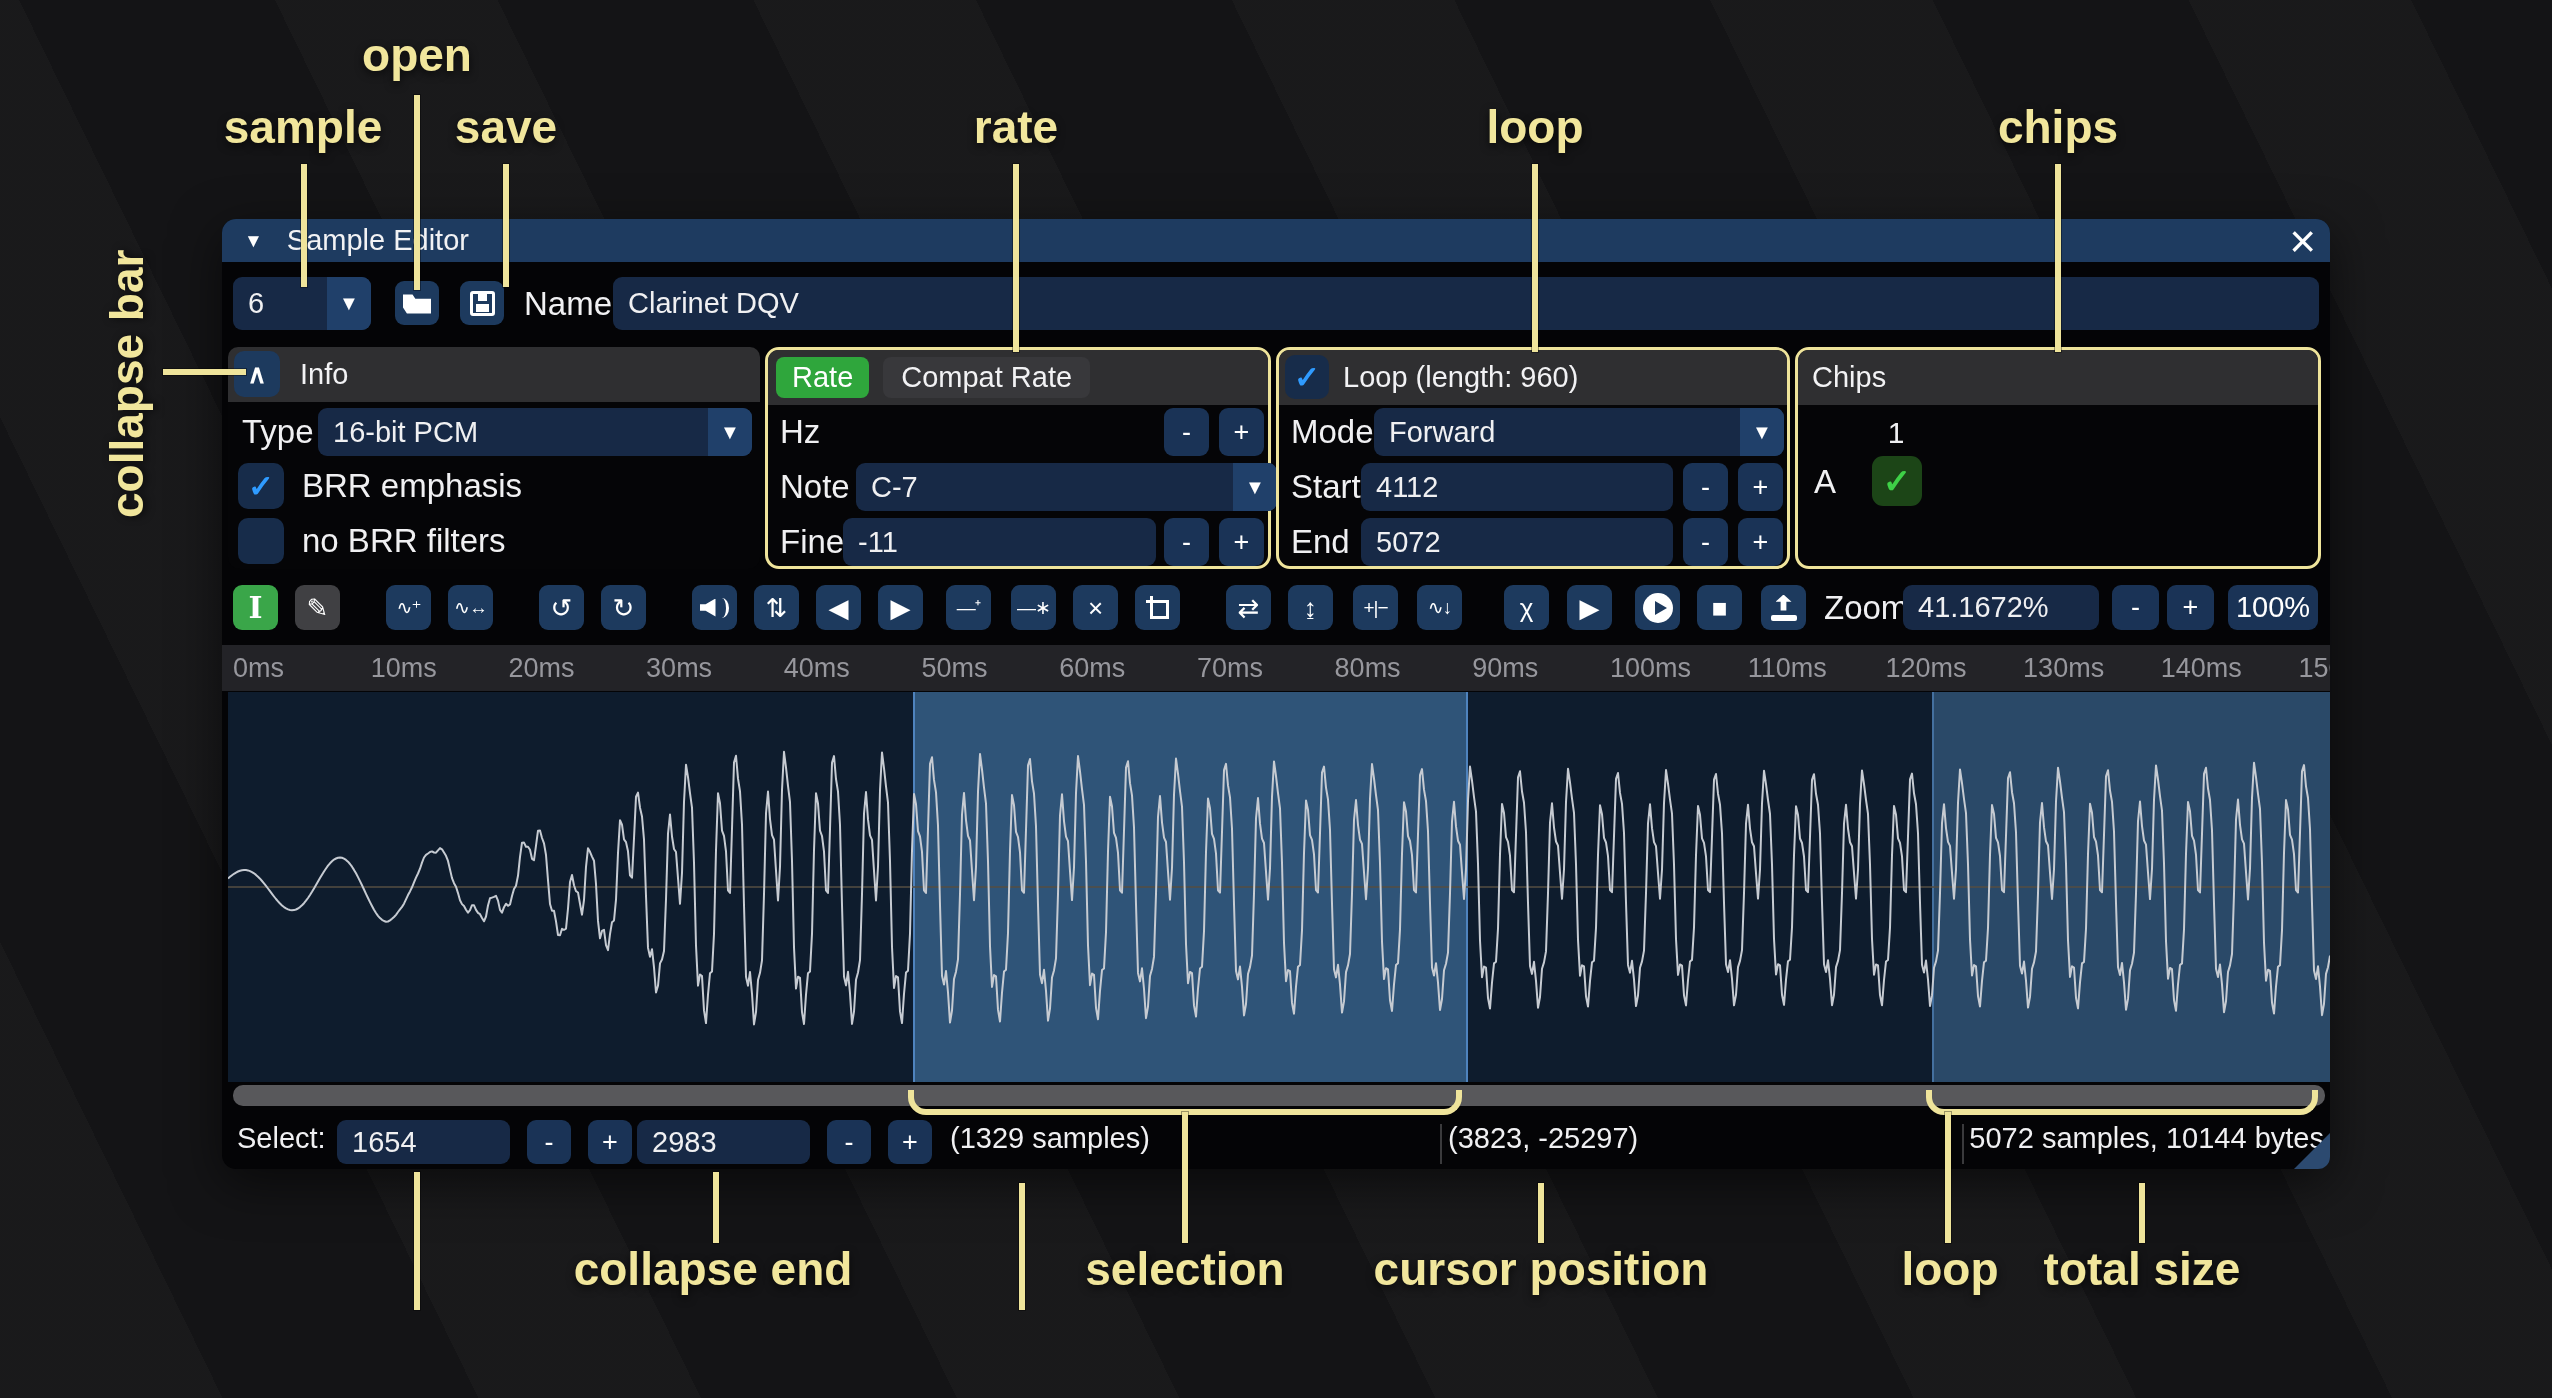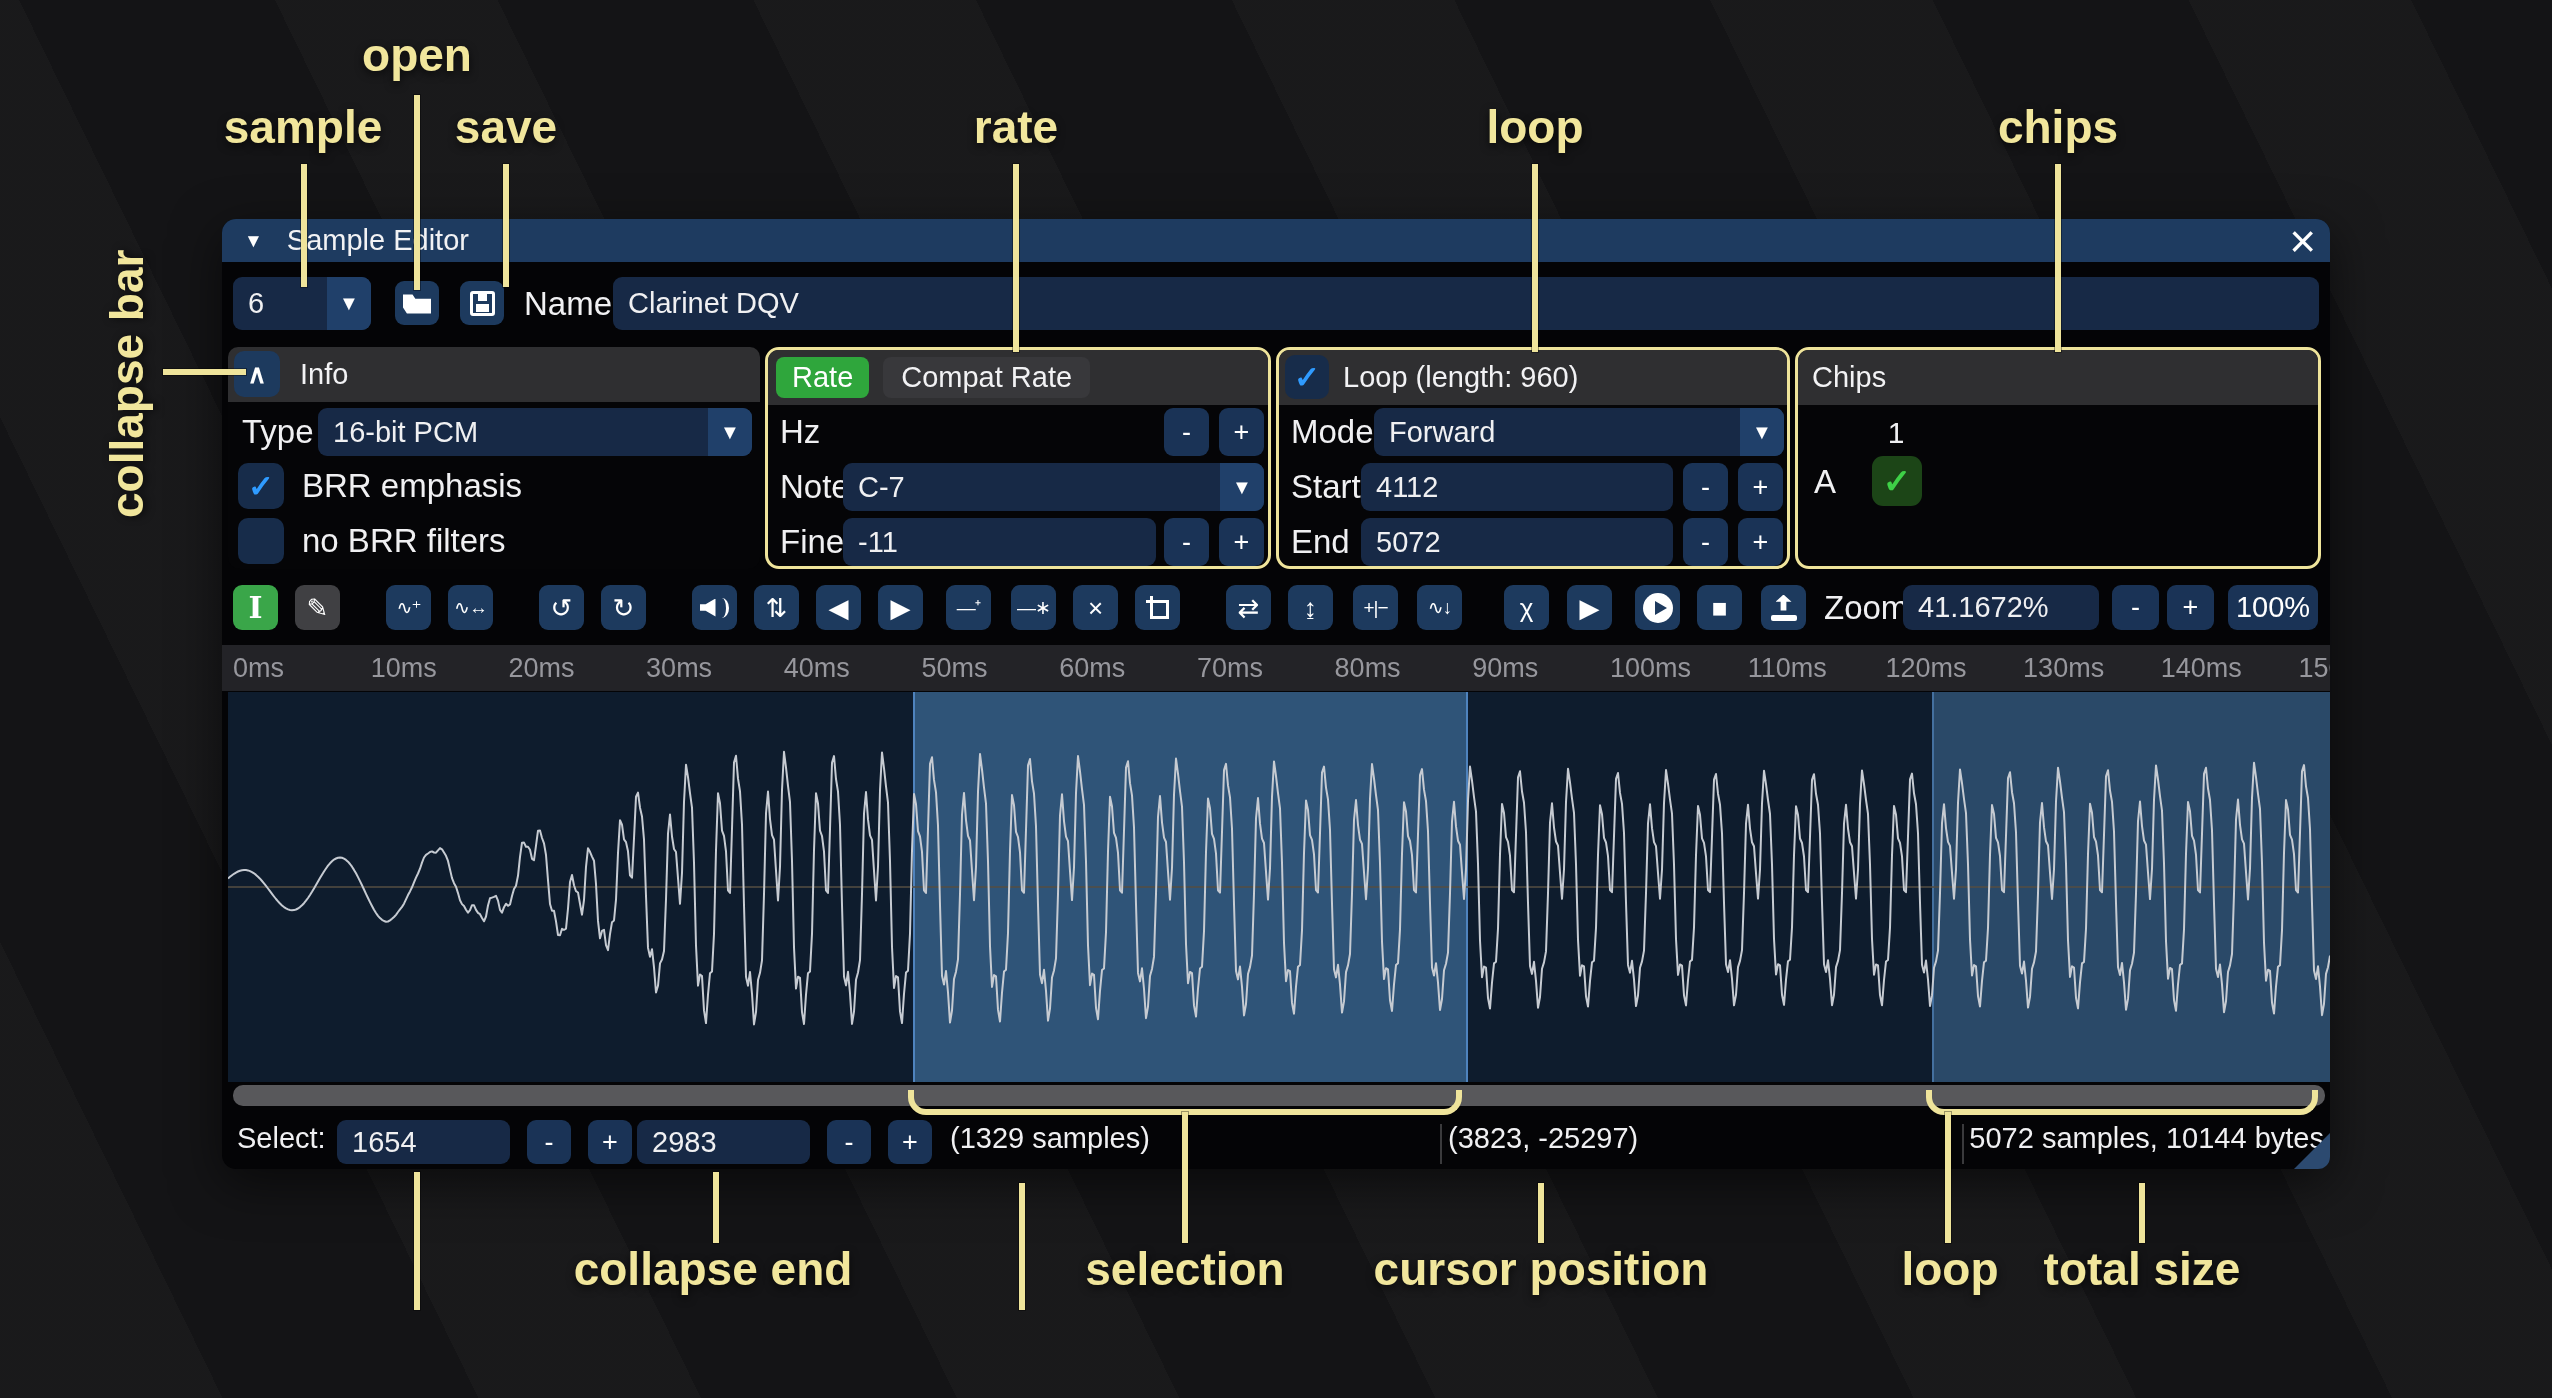--- a/index.html
+++ b/index.html
@@ -136,21 +136,21 @@
 
     <div class="abs panel hl" style="left:543px;top:128px;width:506px;height:222px;">
       <div class="phead">
         <span style="margin-left:8px;background:#2fa63c;border-radius:8px;padding:4px 16px;font-size:29px;color:#fff;">Rate</span>
         <span style="margin-left:14px;background:#38383b;border-radius:8px;padding:4px 18px;font-size:29px;color:#f2f2f4;">Compat Rate</span>
       </div>
       <div class="abs lbl" style="left:12px;top:58px;height:48px;">Hz</div>
       <div class="abs stp" style="left:396px;top:58px;width:45px;height:48px;">-</div>
       <div class="abs stp" style="left:451px;top:58px;width:45px;height:48px;">+</div>
       <div class="abs lbl" style="left:12px;top:113px;height:48px;">Note</div>
-      <div class="abs field" style="left:75px;top:113px;width:421px;height:48px;">
+      <div class="abs field" style="left:88px;top:113px;width:421px;height:48px;">
         <span class="val">C-7</span>
         <span class="arrowseg">▼</span>
       </div>
       <div class="abs lbl" style="left:12px;top:168px;height:48px;">Fine</div>
       <div class="abs field" style="left:75px;top:168px;width:313px;height:48px;">
         <span class="val">-11</span>
       </div>
       <div class="abs stp" style="left:396px;top:168px;width:45px;height:48px;">-</div>
       <div class="abs stp" style="left:451px;top:168px;width:45px;height:48px;">+</div>
     </div>

